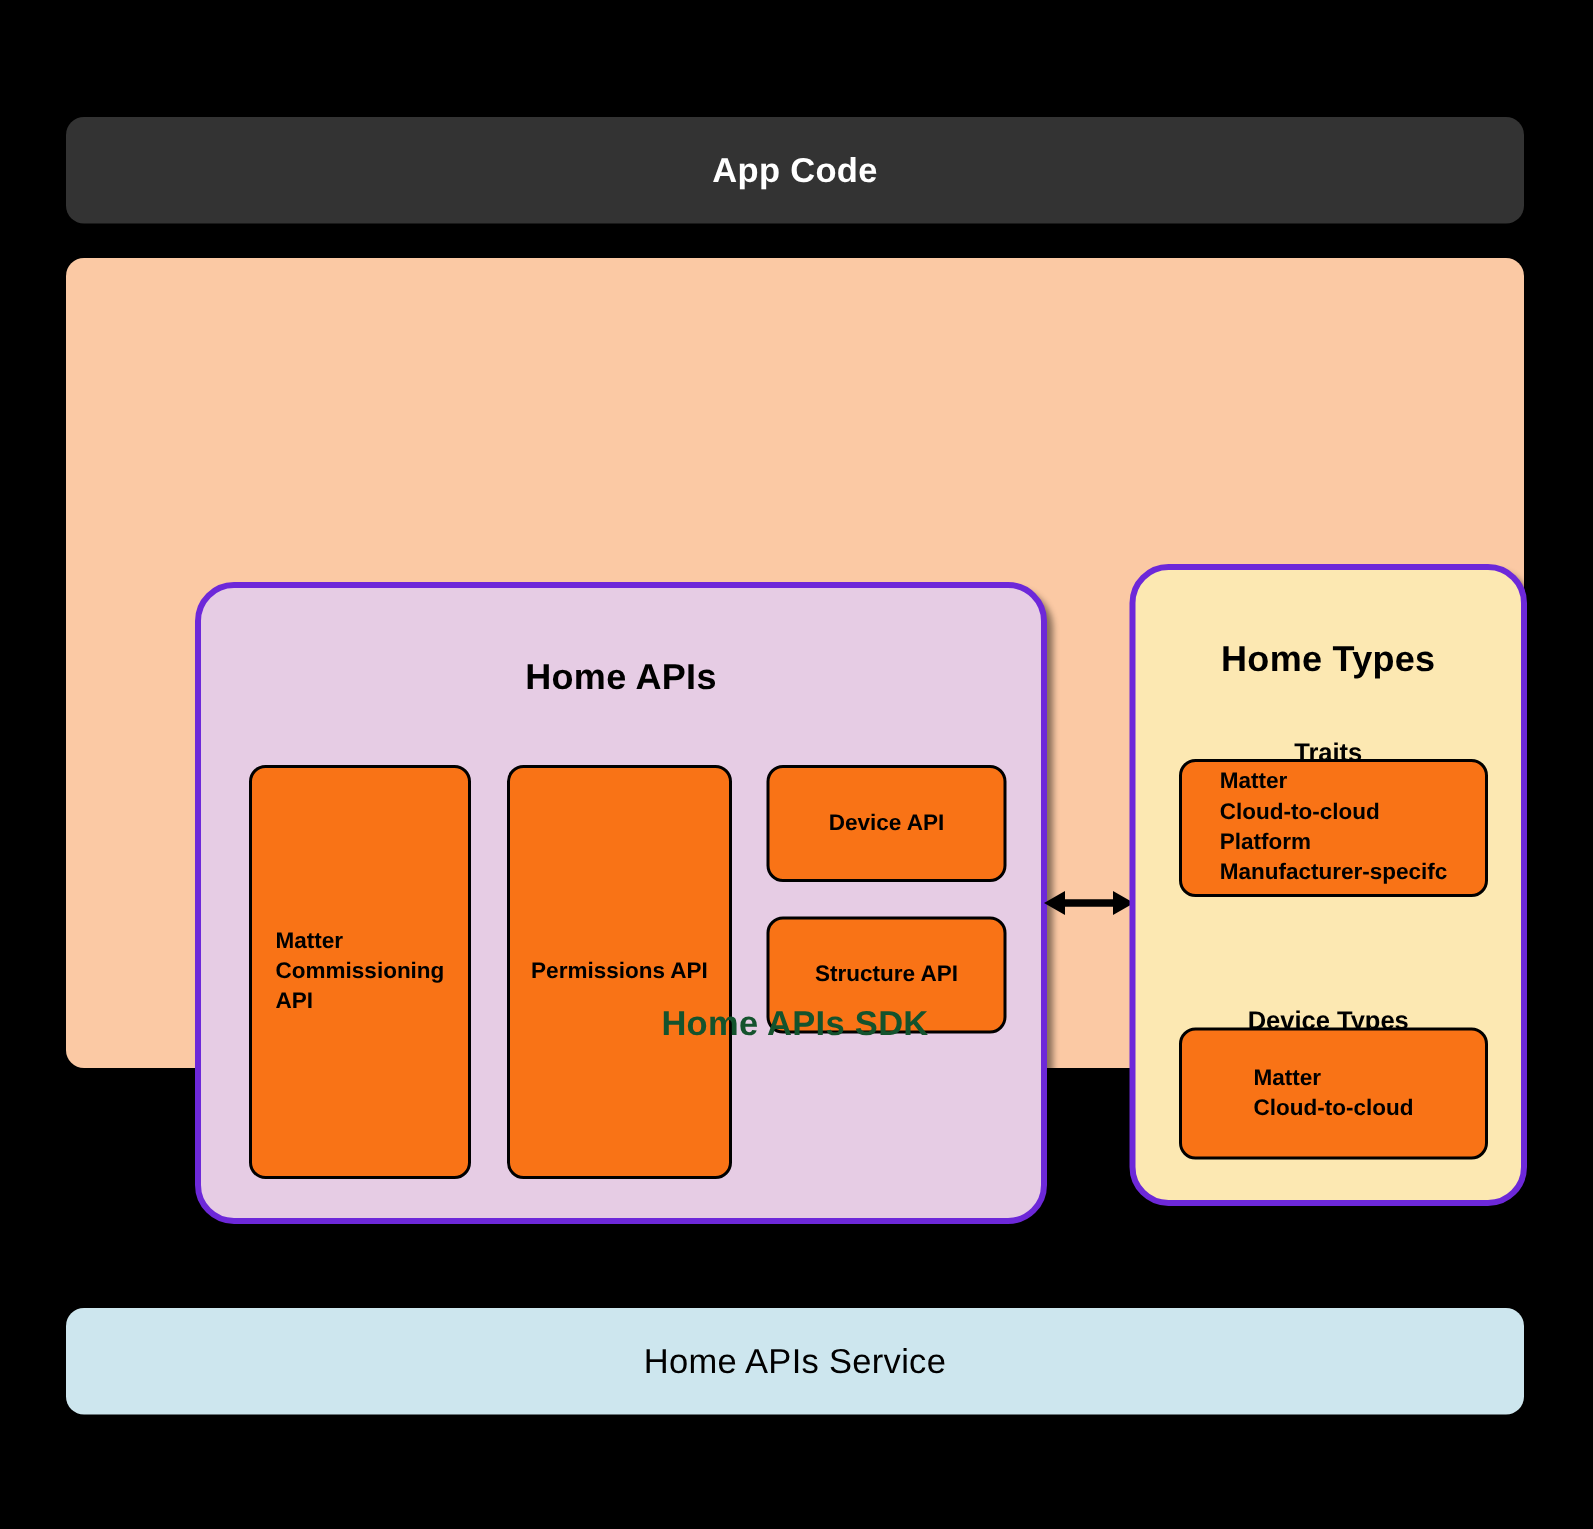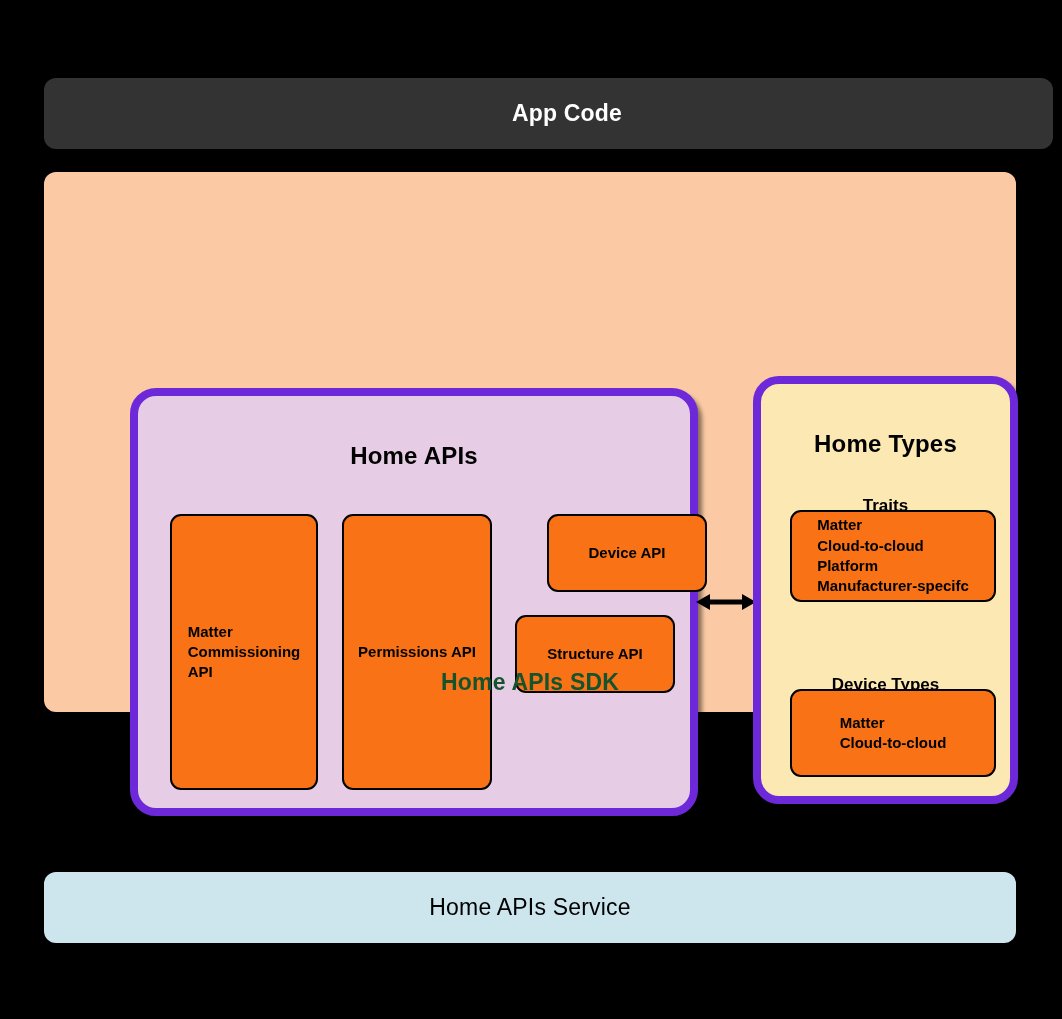--- a/index.html
+++ b/index.html
@@ -28,21 +28,20 @@
     position: absolute;
     left: 44px;
     top: 78px;
     width: 972px;
     height: 71px;
     background: #333333;
     border-radius: 12px;
     display: flex;
     align-items: center;
     justify-content: center;
-    padding-left: 37px;
   }
   .app-code-label {
     color: #ffffff;
     font-size: 23px;
     font-weight: bold;
     letter-spacing: 0.2px;
   }
 
   
   .sdk-container {
@@ -62,21 +61,21 @@
     text-align: center;
     color: #14532d;
     font-size: 23px;
     font-weight: bold;
     letter-spacing: 0.2px;
   }
 
   
   .panel {
     position: absolute;
-    border: 8px solid #6d28d9;
+    border: 4px solid #6d28d9;
     border-radius: 26px;
     box-shadow: 4px 5px 4px rgba(0,0,0,0.45);
     box-sizing: border-box;
   }
   .panel-title {
     position: absolute;
     left: 0;
     right: 0;
     text-align: center;
     color: #000000;
@@ -122,21 +121,21 @@
 
   
   #matter-commissioning-api-box {
     left: 32px;  top: 118px;  width: 148px;  height: 276px;
   }
   #permissions-api-box {
     left: 204px; top: 118px;  width: 150px;  height: 276px;
   }
   
   #device-api-box {
-    left: 377px; top: 118px;  width: 160px;  height: 78px; margin-left: 32px;
+    left: 377px; top: 118px;  width: 160px;  height: 78px;
   }
   #structure-api-box {
     left: 377px; top: 219px; width: 160px;  height: 78px;
   }
   #automation-api-box {
     left: 377px; top: 322px; width: 160px;  height: 76px;
   }
 
   
   .subsection-title {

